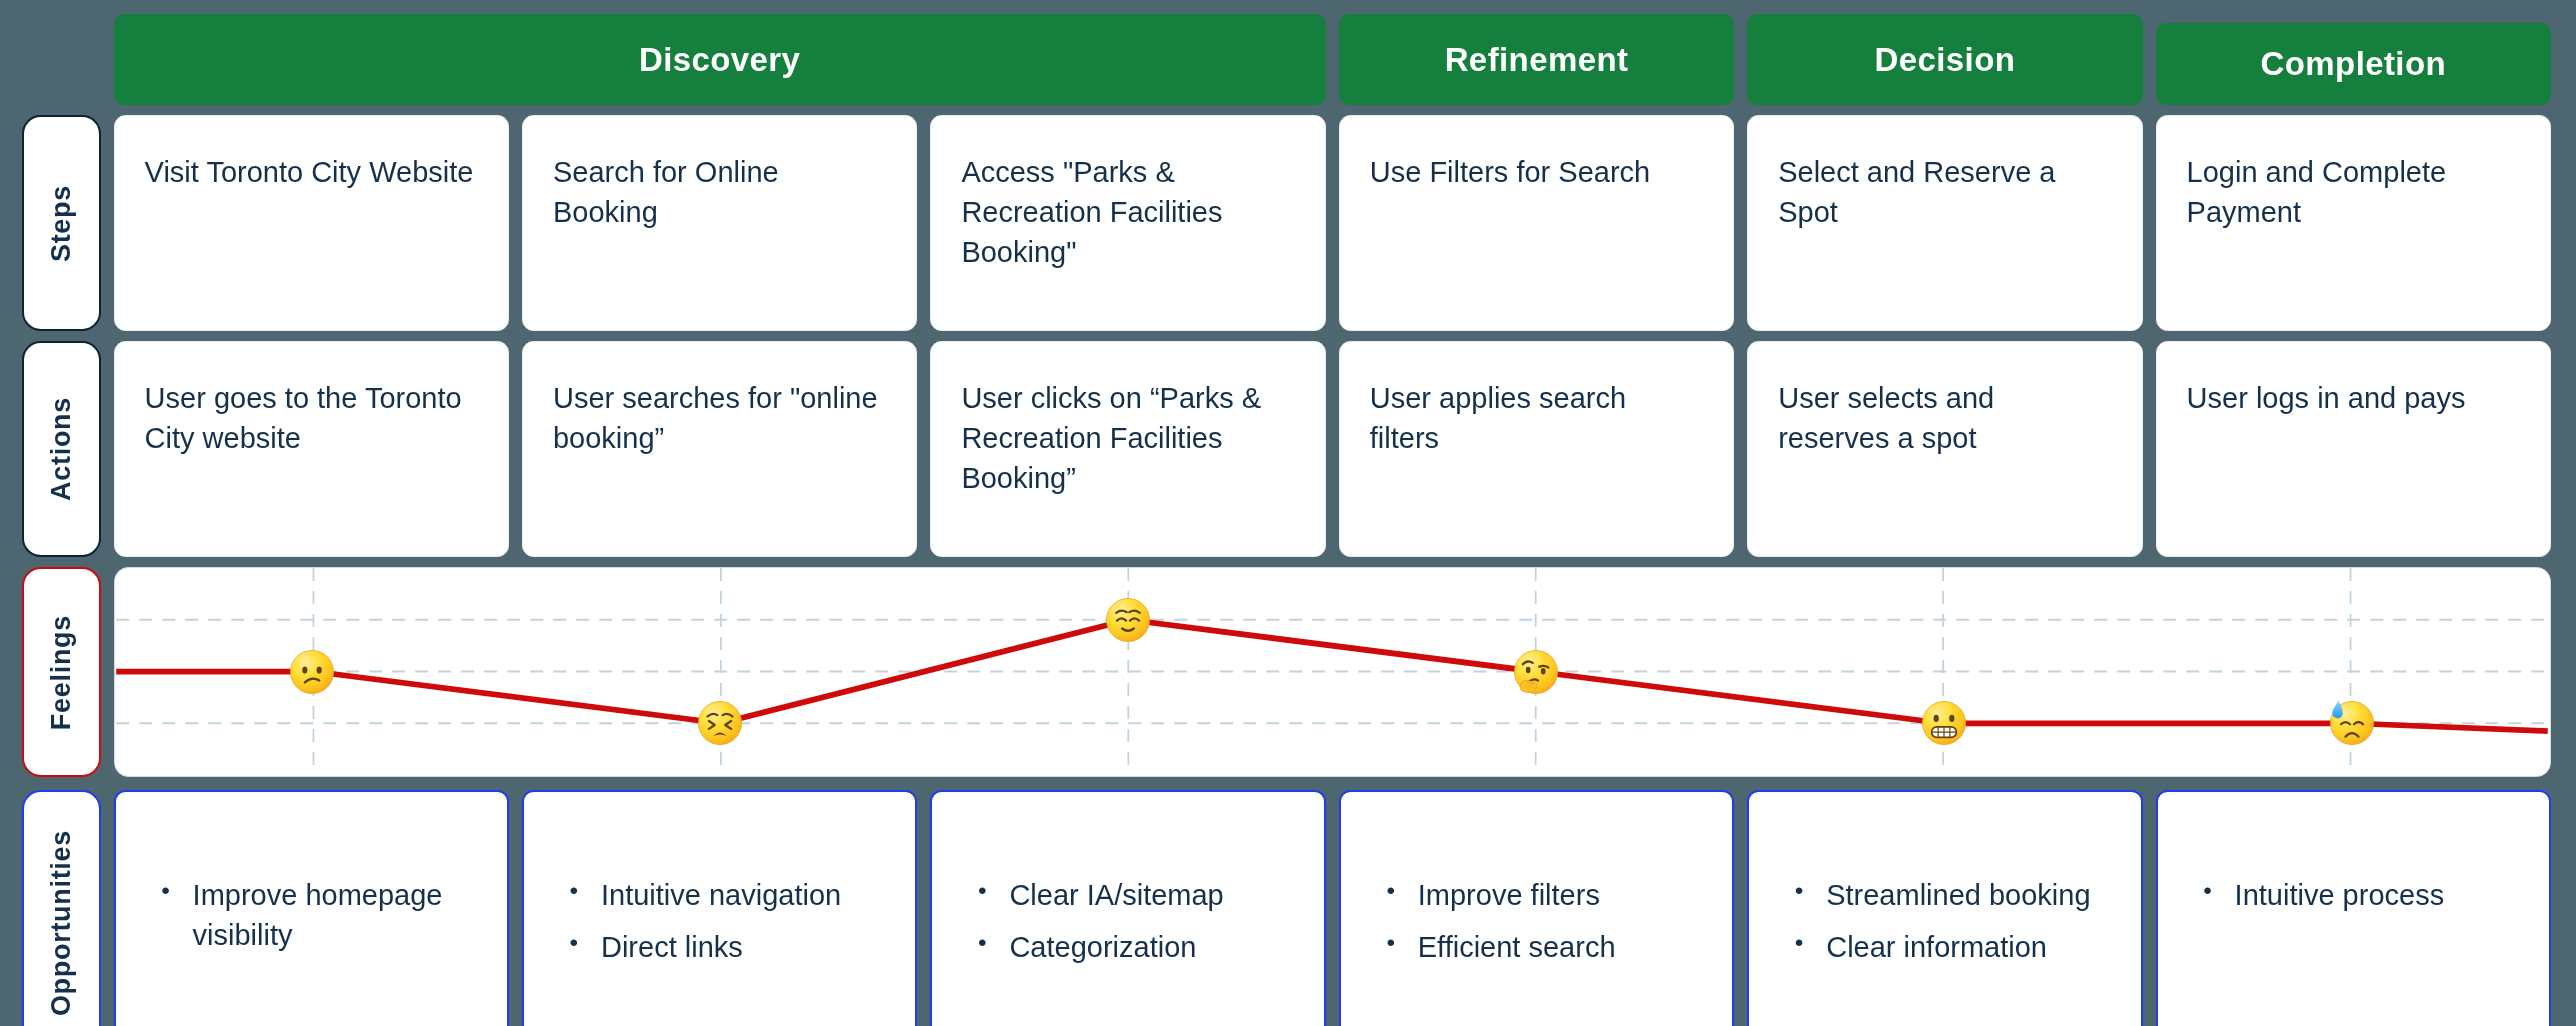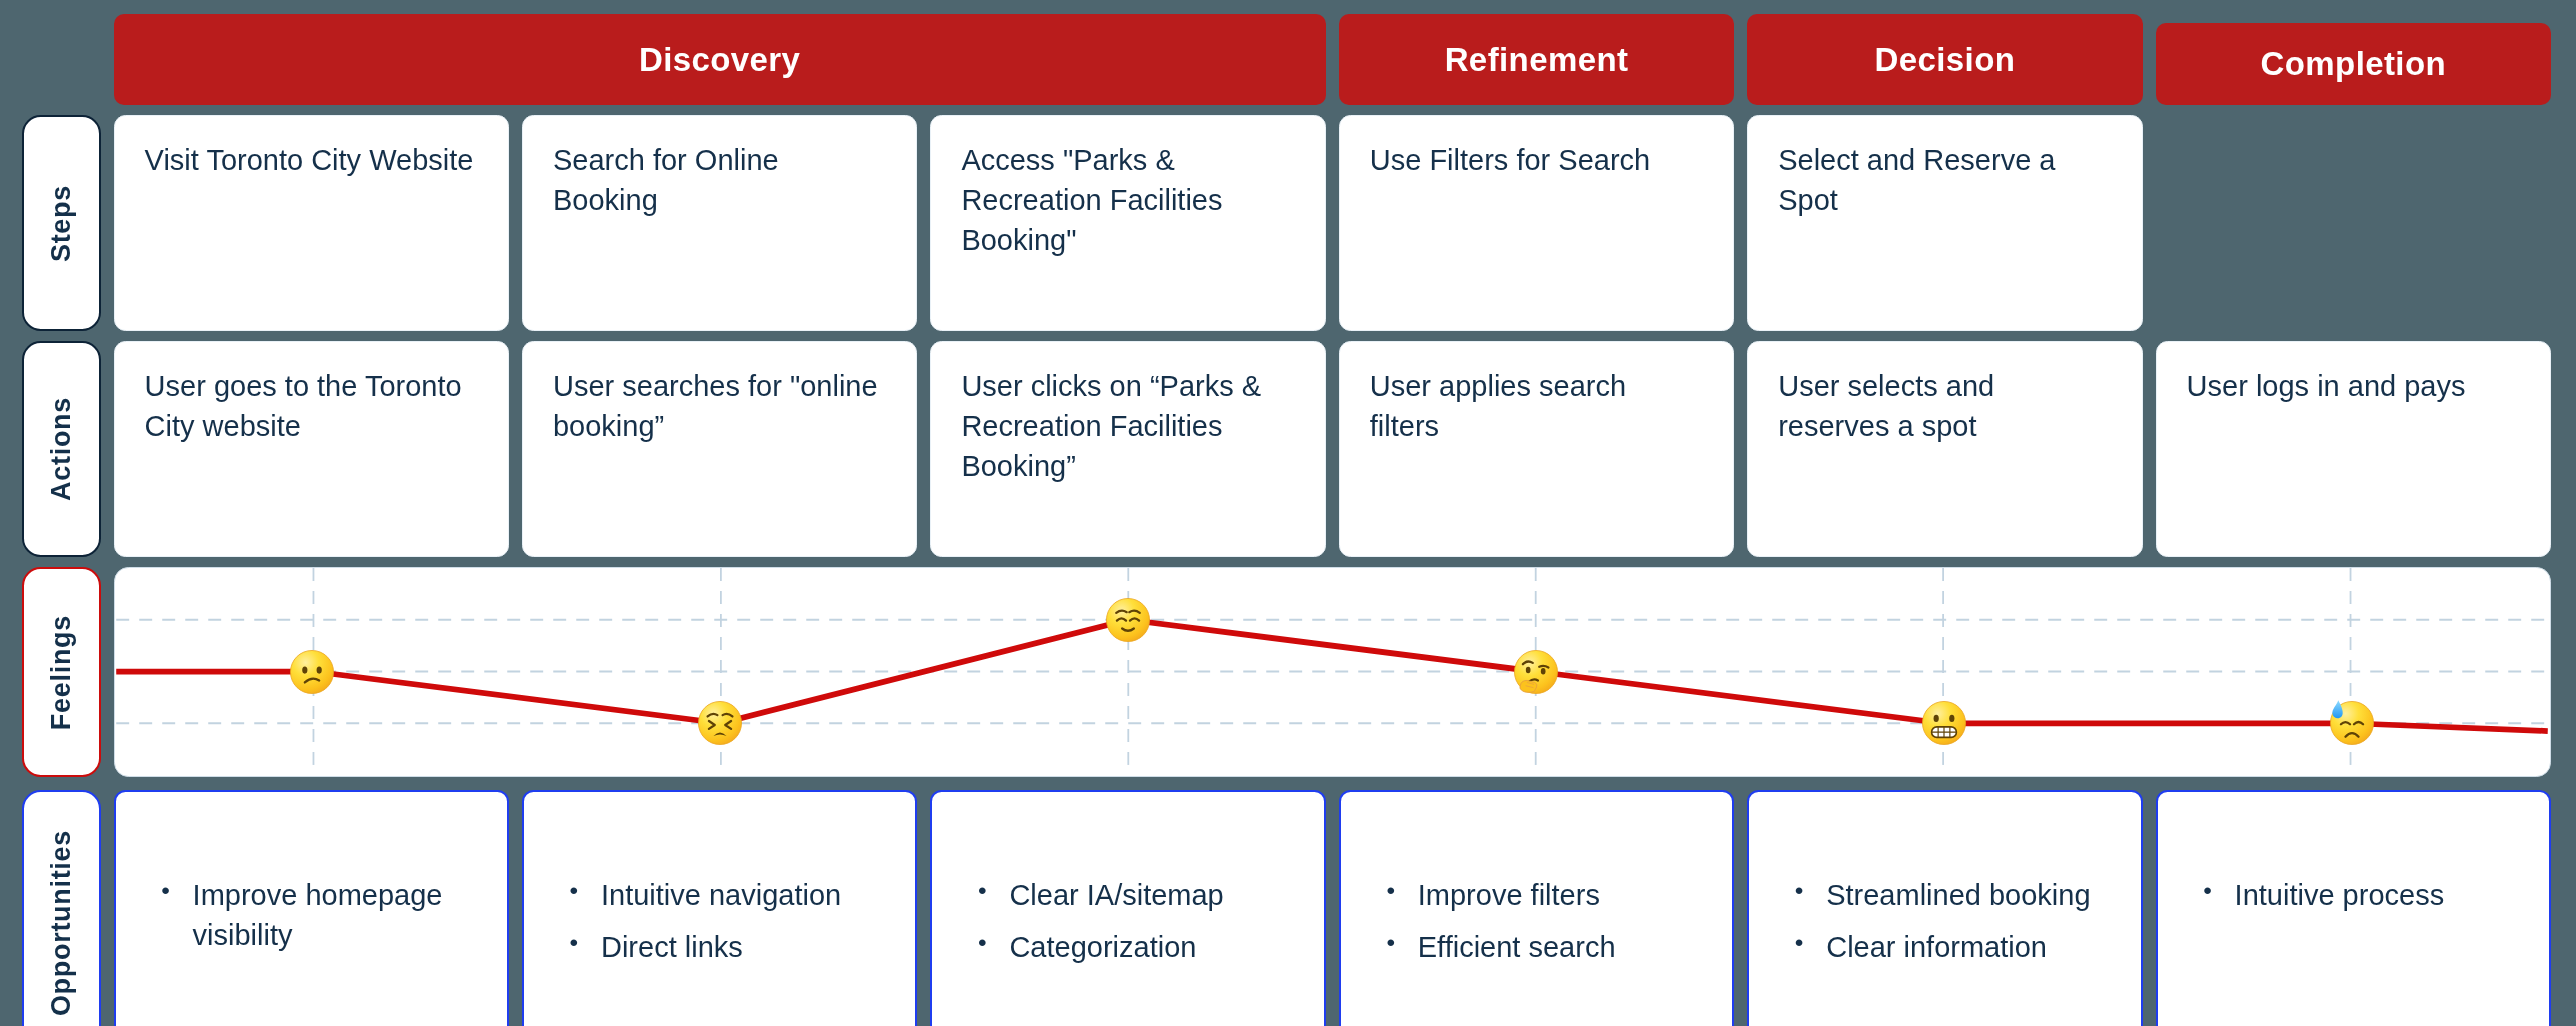--- a/index.html
+++ b/index.html
@@ -12,21 +12,21 @@
     overflow:hidden;
   }
   .grid-row{
     display:grid;
     grid-template-columns:79px repeat(6,1fr);
     column-gap:13px;
   }
   
   .header-row{height:91px;margin-bottom:10px;}
   .phase{
-    background:#b91c1c;
+    background:#15803d;
     border-radius:10px;
     color:#ffffff;
     font-size:33px;font-weight:600;
     display:flex;align-items:center;justify-content:center;
     letter-spacing:0.4px;
   }
   .phase-discovery{grid-column:2 / span 3;}
   .phase-refinement{grid-column:5;}
   .phase-decision{grid-column:6;}
   .phase-completion{grid-column:7;margin-top:9px;}
@@ -47,21 +47,21 @@
   }
   .row-label.red{border-color:#cc0c0c;}
   .row-label.blue{border-color:#1f3df0;}
   
   .cards-row{height:216px;margin-bottom:10px;}
   .card{
     background:#ffffff;
     border:1.4px solid #e9f1f7;
     border-radius:11.5px;
     box-sizing:border-box;
-    padding:24px 30px;
+    padding:36px 30px;
     font-size:29px;line-height:1.38;color:#15304a;
     white-space:pre-line;
   }
   .card.blue{border:2.2px solid #1f3df0;padding:35px 29px;}
   .card ul{margin:8px;padding:0;list-style:none;white-space:normal;}
   .card li{position:relative;padding-left:40px;margin-bottom:11.5px;}
   .card li:empty{display:none;}
   .card li::before{
     content:"•";
     position:absolute;left:8.6px;top:-1.4px;
@@ -130,20 +130,22 @@
     </div>
     <div class="card">Visit Toronto City Website</div>
     <div class="card">Search for Online
 Booking</div>
     <div class="card">Access "Parks &amp;
 Recreation Facilities
 Booking"</div>
     <div class="card">Use Filters for Search</div>
     <div class="card">Select and Reserve a
 Spot</div>
+    <div class="card">Login and Complete
+Payment</div>
   </div>
 
   <div class="grid-row cards-row">
     <div class="row-label">
       <span>Actions</span>
     </div>
     <div class="card">User goes to the Toronto
 City website</div>
     <div class="card">User searches for "online
 booking”</div>

